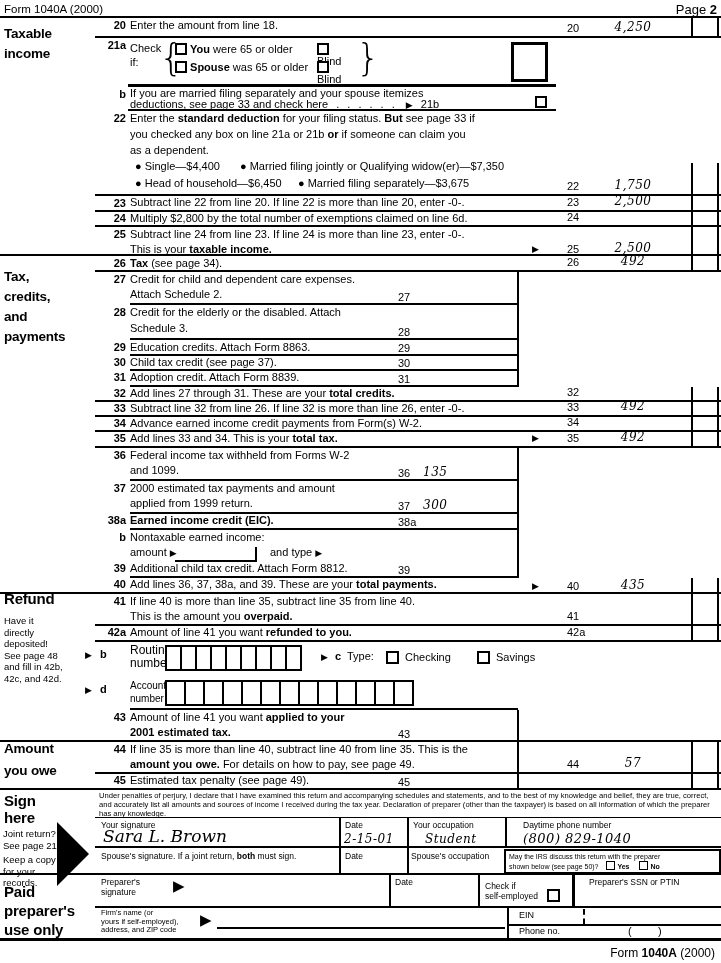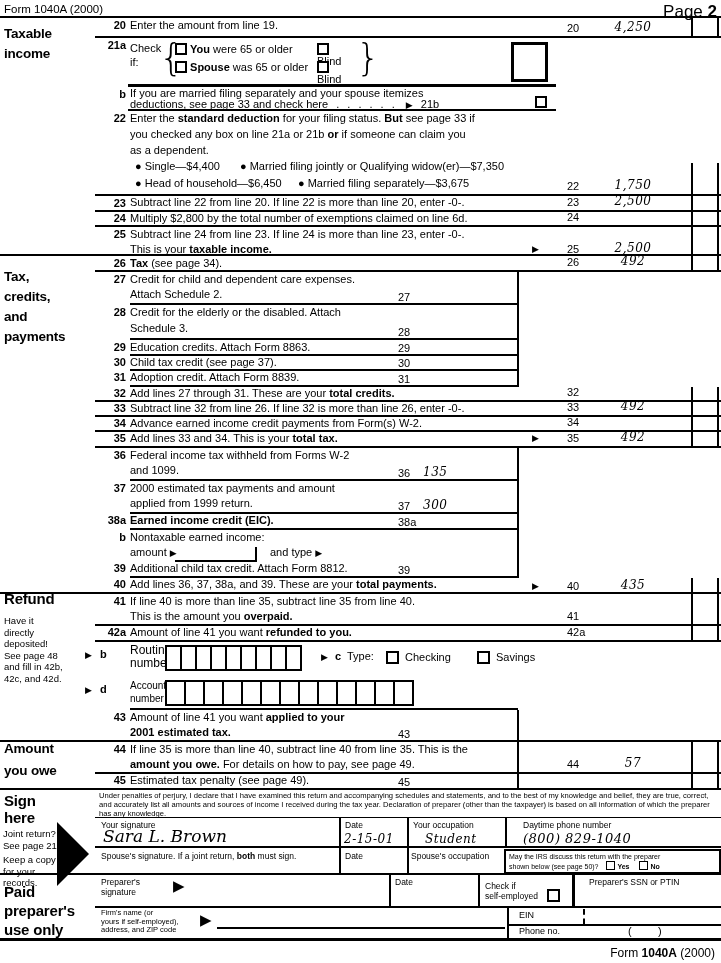--- a/index.html
+++ b/index.html
@@ -44,41 +44,41 @@
   .opt3 { display:inline-block; width:163px; }
   .tri { width:0; height:0; border-top:32px solid transparent; border-bottom:32px solid transparent; border-left:32px solid #000; }
   .parrow { font-size:15px; }
 </style>
 </head>
 <body>
 
 <div class="page">
 
   <div class="a" style="left:4px;top:3px;font-size:11.5px">Form 1040A (2000)</div>
-  <div class="a" style="right:4px;top:2px;font-size:17px">
+  <div class="a" style="right:4px;top:2px;font-size:13px">
     <span>Page</span>
     <span class="b">2</span>
   </div>
 
   <div class="a sideh" style="left:4px;top:24px;width:85px">Taxable income</div>
   <div class="a sideh" style="left:4px;top:267px;width:60px">Tax, credits, and payments</div>
   <div class="a sideh" style="left:4px;top:589px;font-size:15px">Refund</div>
   <div class="a small" style="left:4px;top:615px;width:62px">Have it directly deposited! See page 48 and fill in 42b, 42c, and 42d.</div>
   <div class="a sideh" style="left:4px;top:738px;width:70px;line-height:22px">Amount you owe</div>
   <div class="a sideh" style="left:4px;top:792px;width:50px;font-size:15px;line-height:17px">Sign here</div>
   <div class="a small" style="left:3px;top:828px;width:60px">Joint return? See page 21.</div>
   <div class="a small" style="left:3px;top:854px;width:55px">Keep a copy for your records.</div>
   <div class="a tri" style="left:57px;top:822px"></div>
   <div class="a sideh" style="left:4px;top:882px;width:88px;font-size:15px;line-height:19px">Paid preparer's use only</div>
 
   <div class="main">
 
     <div class="row bb" style="height:20px">
       <span class="num">20</span>
-      <span class="d1">Enter the amount from line 19.</span>
+      <span class="d1">Enter the amount from line 18.</span>
       <span class="onum">20</span>
       <span class="oamt hw">4,250</span>
     </div>
 
     <div class="row" style="height:49px">
       <span class="num">21a</span>
       <span class="a" style="left:35px;top:3px;line-height:14px">
         <span style="display:block">Check</span>
         <span style="display:block">if:</span>
       </span>

